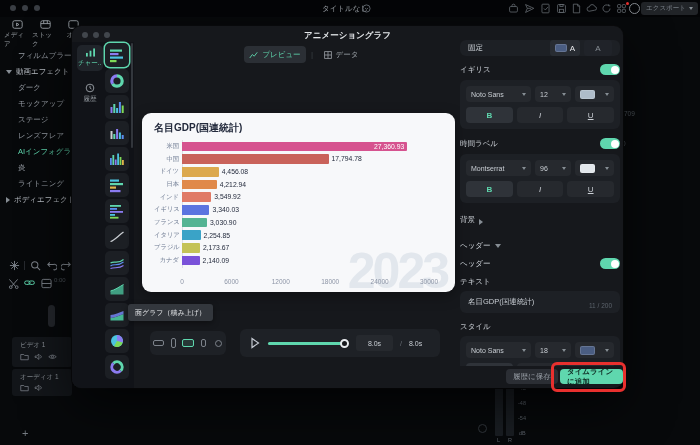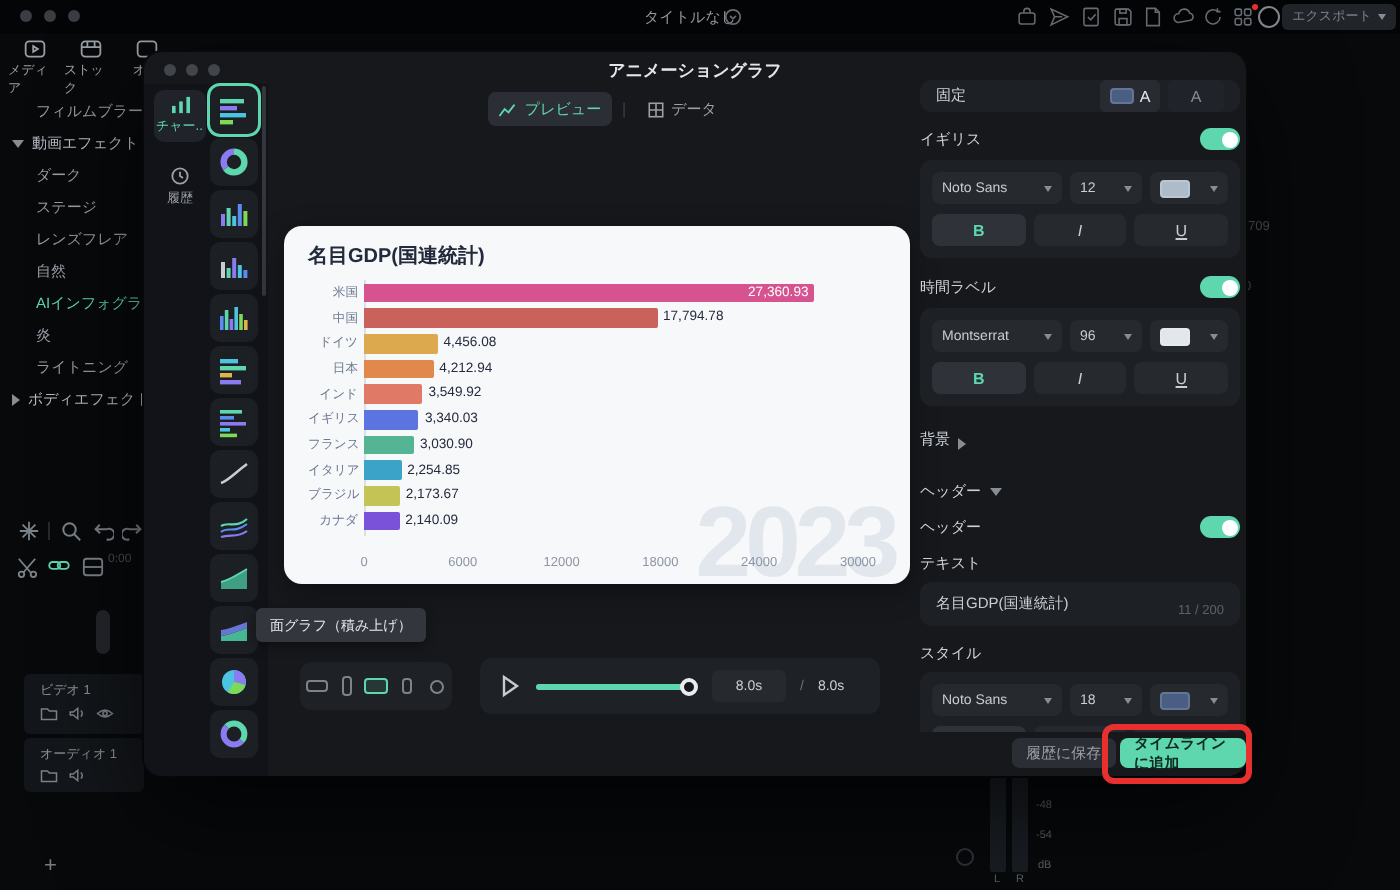--- a/index.html
+++ b/index.html
@@ -224,27 +224,27 @@
         <span class="nw">フィルムブラー</span>
       </div>
       <div class="side-item section">
         <span class="tri down"></span>
         <span class="nw">動画エフェクト</span>
       </div>
       <div class="side-item">
         <span class="nw">ダーク</span>
       </div>
       <div class="side-item">
+        <span class="nw">モックアップ</span>
+      </div>
+      <div class="side-item">
         <span class="nw">ステージ</span>
       </div>
       <div class="side-item">
         <span class="nw">レンズフレア</span>
-      </div>
-      <div class="side-item">
-        <span class="nw">自然</span>
       </div>
       <div class="side-item active">
         <span class="nw">AIインフォグラフィック</span>
       </div>
       <div class="side-item">
         <span class="nw">炎</span>
       </div>
       <div class="side-item">
         <span class="nw">ライトニング</span>
       </div>

